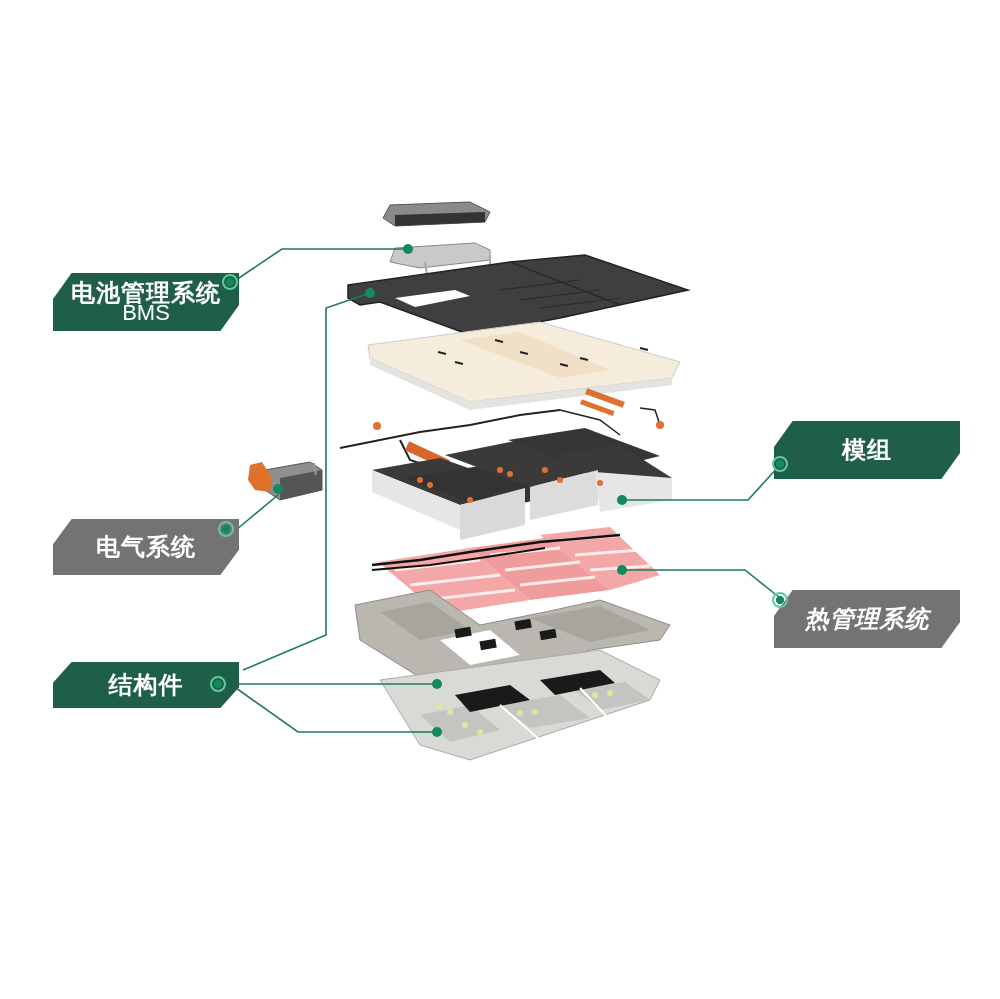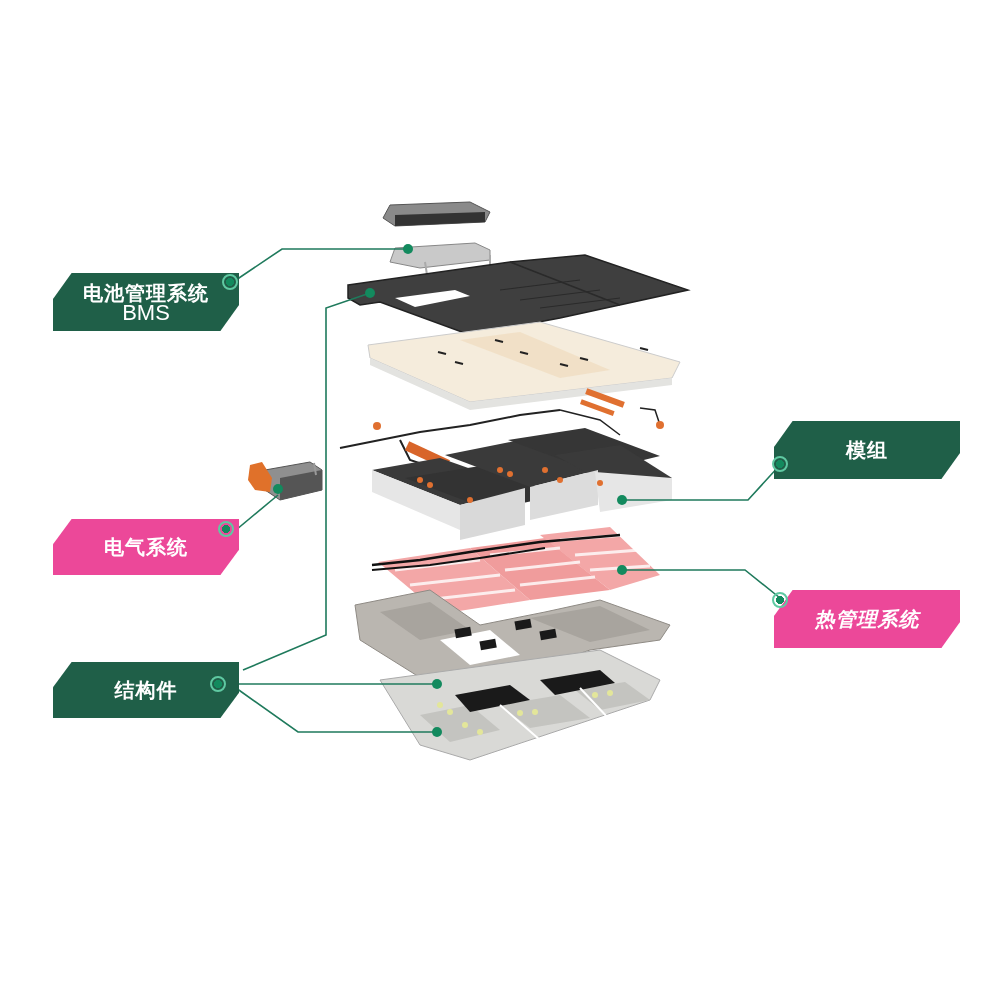--- a/index.html
+++ b/index.html
@@ -6,24 +6,24 @@
     body { width: 1000px; height: 999px; position: relative; overflow: hidden; font-family: "DejaVu Sans", sans-serif; }
     #diagram { position: absolute; left: 0; top: 0; width: 1000px; height: 999px; }
     .label {
       position: absolute;
       color: #ffffff;
       font-weight: bold;
       display: flex; flex-direction: column; align-items: center; justify-content: center;
       clip-path: polygon(10% 0, 100% 0, 100% 55%, 90% 100%, 0 100%, 0 45%);
       box-shadow: 0 2px 4px rgba(0,0,0,0.2);
     }
-    .label .zh { font-size: 20px; letter-spacing: 1px; line-height: 22px; }
+    .label .zh { font-size: 24px; letter-spacing: 1px; line-height: 22px; }
     .label .en { font-size: 22px; font-weight: normal; line-height: 18px; font-family: "Liberation Sans", sans-serif; text-align: right; }
     .dark { background: #1f5f48; }
-    .mid { background: #ec4899; }
+    .mid { background: #737373; }
     .ring {
       position: absolute; width: 16px; height: 16px; border-radius: 50%;
       border: 2px solid #5fc9a2; box-sizing: border-box;
       background: radial-gradient(circle, #138a5e 0 45%, transparent 50%);
     }
   </style>
 </head>
 <body>
 
 <svg id="diagram" viewBox="0 0 1000 999" xmlns="http://www.w3.org/2000/svg">
@@ -192,16 +192,16 @@
 <div class="label mid" style="left:53px;top:519px;width:186px;height:56px;">
   <span class="zh">电气系统</span>
 </div>
 <div class="ring" style="left:218px;top:521px;"></div>
 
 <div class="label mid" style="left:774px;top:590px;width:186px;height:58px;font-style:italic;">
   <span class="zh">热管理系统</span>
 </div>
 <div class="ring" style="left:772px;top:592px;"></div>
 
-<div class="label dark" style="left:53px;top:662px;width:186px;height:56px;">
+<div class="label dark" style="left:53px;top:662px;width:186px;height:46px;">
   <span class="zh">结构件</span>
 </div>
 <div class="ring" style="left:210px;top:676px;"></div>
 
 </body></html>

